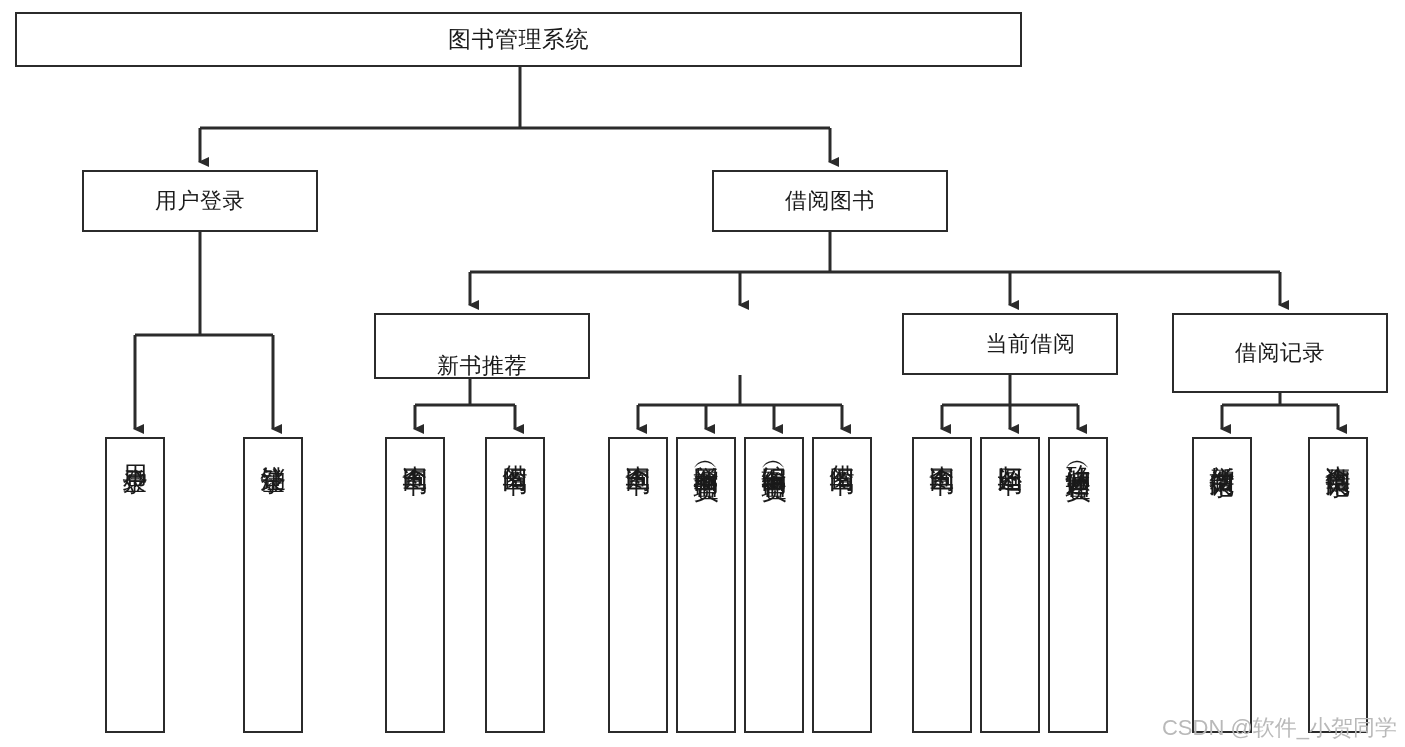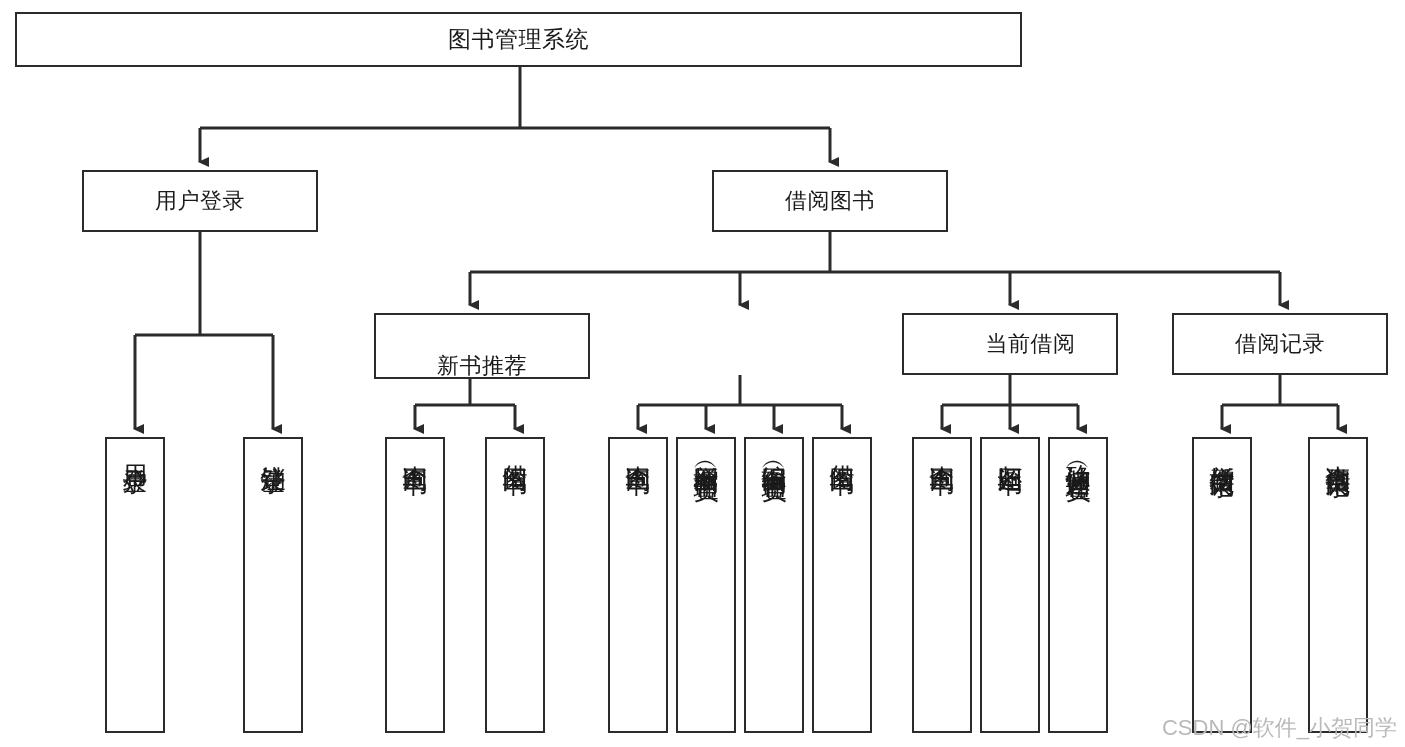--- a/index.html
+++ b/index.html
@@ -138,21 +138,21 @@
   <div class="node h" style="left:712px; top:170px; width:236px; height:62px;">
     <span class="label">借阅图书</span>
   </div>
 
   <div class="node h" style="left:374px; top:313px; width:216px; height:66px;align-items:flex-end;">
     <span class="label">新书推荐</span>
   </div>
   <div class="node h" style="left:902px; top:313px; width:216px; height:62px;padding-left:41px;">
     <span class="label">当前借阅</span>
   </div>
-  <div class="node h" style="left:1172px; top:313px; width:216px; height:62px;">
+  <div class="node h" style="left:1172px; top:313px; width:216px; height:80px;">
     <span class="label">借阅记录</span>
   </div>
 
   <div class="node v" style="left:105px; top:437px; width:60px; height:296px;">
     <span class="label">用户登录</span>
   </div>
   <div class="node v" style="left:243px; top:437px; width:60px; height:296px;">
     <span class="label">注销登录</span>
   </div>
 

